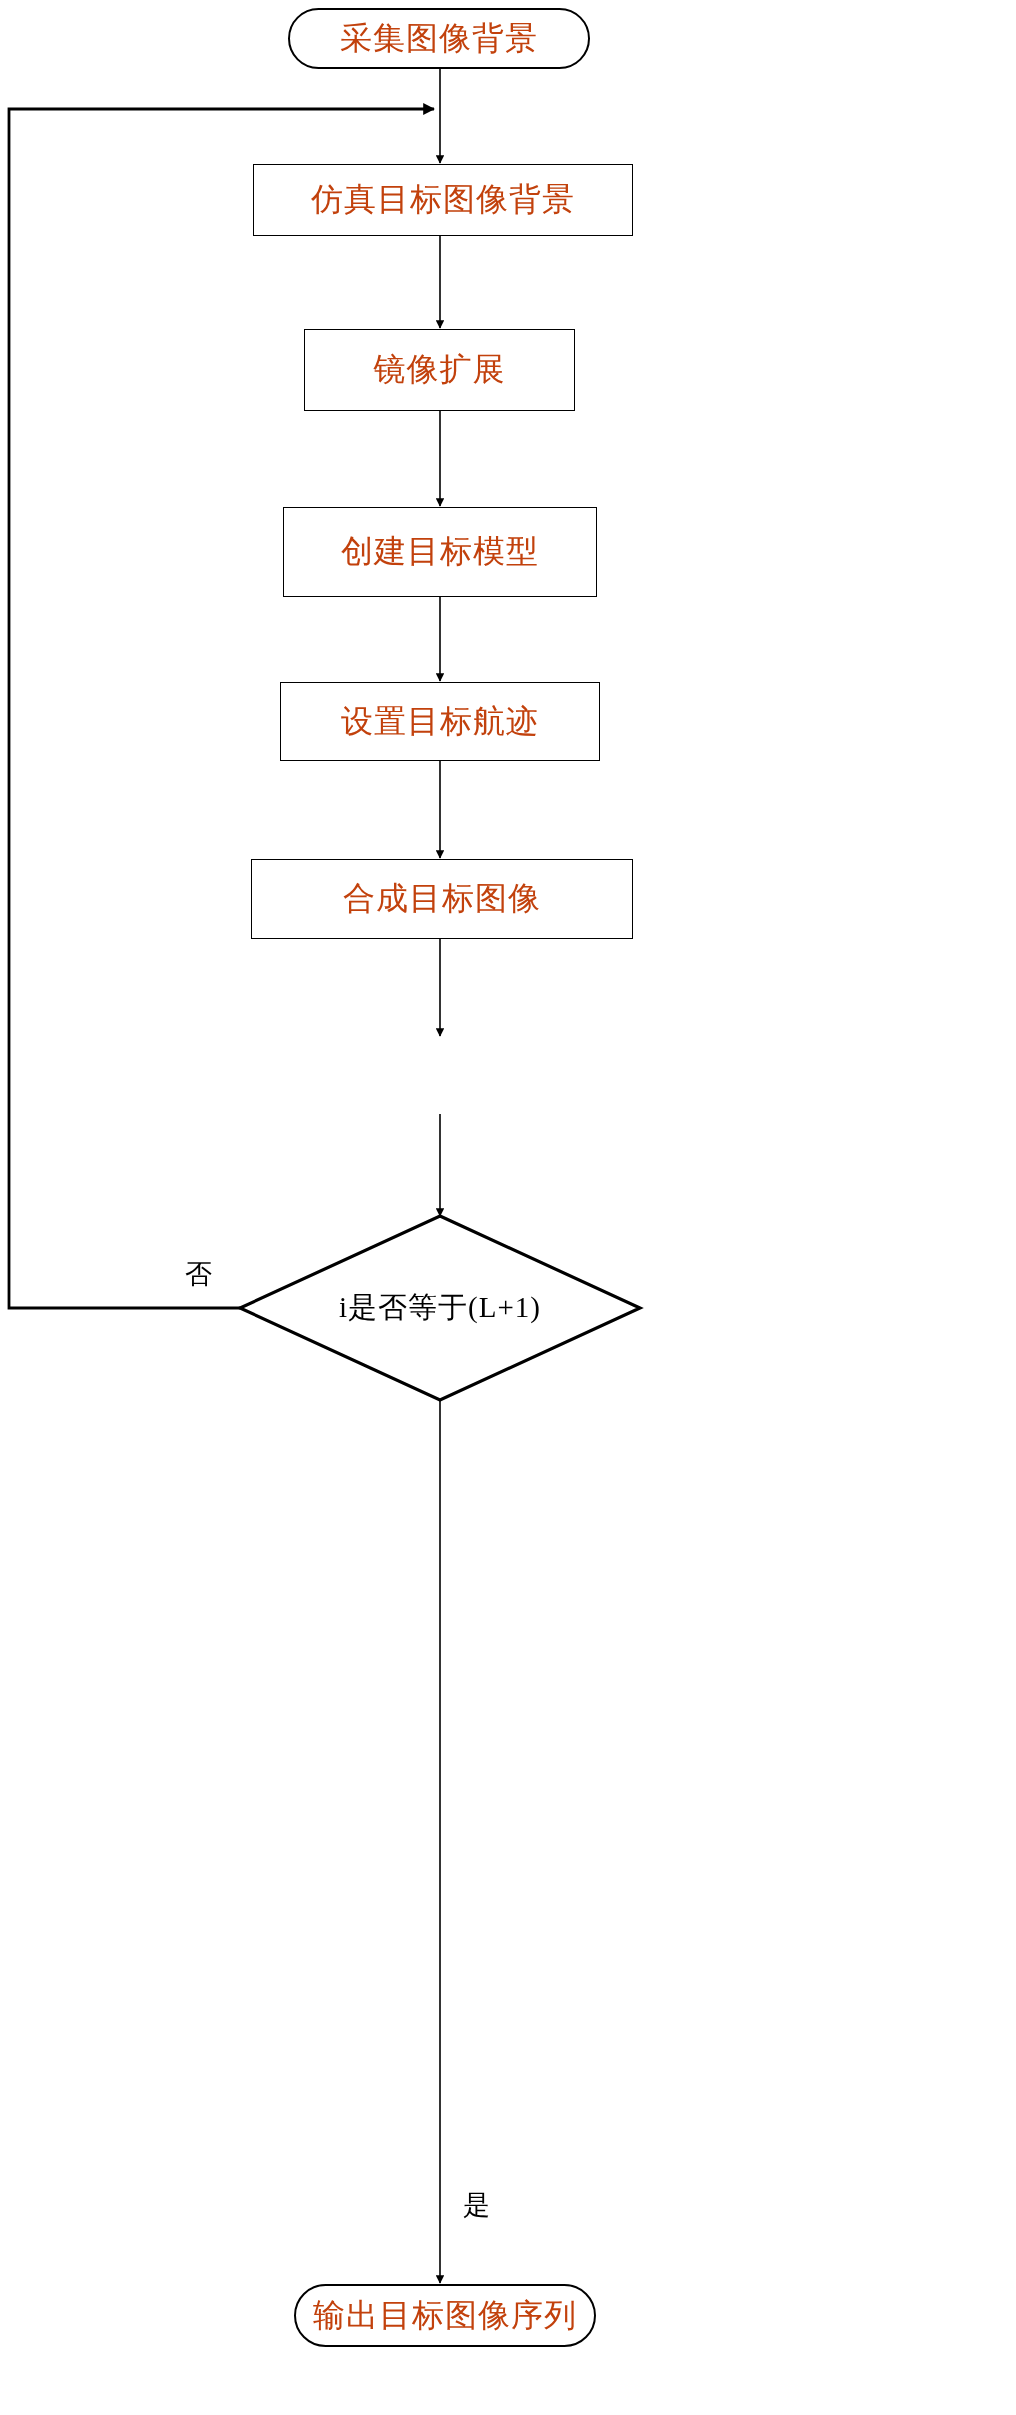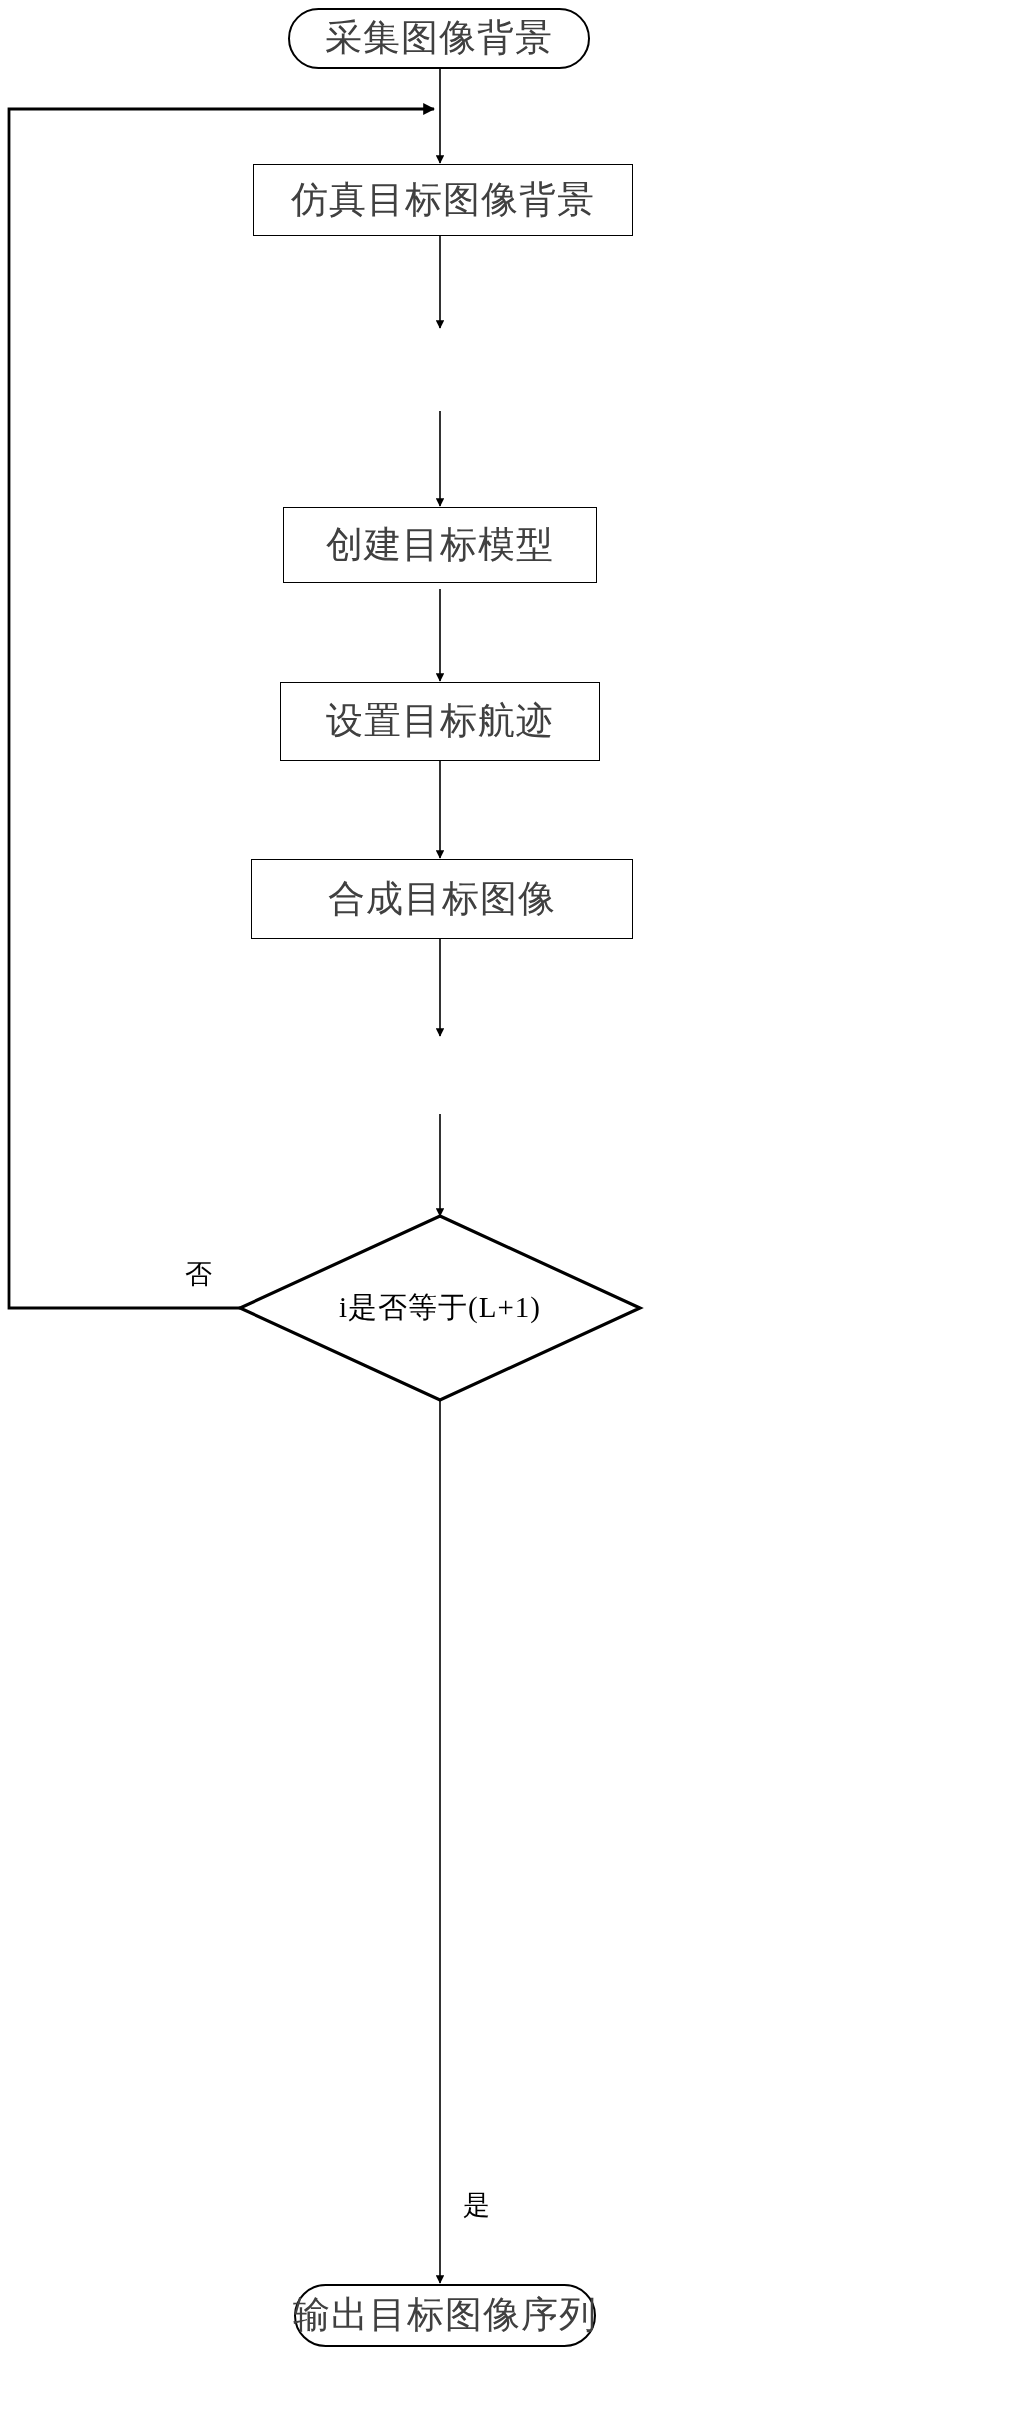--- a/index.html
+++ b/index.html
@@ -37,25 +37,25 @@
     background: #ffffff;
   }
   .node-terminator {
     border: 2.5px solid #000000;
     border-radius: 999px;
   }
   .node-process {
     border: 1.6px solid #000000;
   }
   .node-label {
-    font-size: 37px;
+    font-size: 32px;
     line-height: 1.1;
     letter-spacing: 1px;
     white-space: nowrap;
-    color: #404040;
+    color: #c2410c;
   }
   .node-decision {
     position: absolute;
     display: flex;
     align-items: center;
     justify-content: center;
   }
   .decision-label {
     position: relative;
     z-index: 2;
@@ -108,22 +108,25 @@
   </svg>
 
   <div class="node node-terminator" style="left:288px; top:8px; width:302px; height:61px;">
     <span class="node-label">采集图像背景</span>
   </div>
 
   <div class="node node-process" style="left:253px; top:164px; width:380px; height:72px;">
     <span class="node-label">仿真目标图像背景</span>
   </div>
 
+  <div class="node node-process" style="left:304px; top:329px; width:271px; height:82px;">
+    <span class="node-label">镜像扩展</span>
+  </div>
 
-  <div class="node node-process" style="left:283px; top:507px; width:314px; height:76px;">
+  <div class="node node-process" style="left:283px; top:507px; width:314px; height:90px;">
     <span class="node-label">创建目标模型</span>
   </div>
 
   <div class="node node-process" style="left:280px; top:682px; width:320px; height:79px;">
     <span class="node-label">设置目标航迹</span>
   </div>
 
   <div class="node node-process" style="left:251px; top:859px; width:382px; height:80px;justify-content:center;">
     <span class="node-label">合成目标图像</span>
   </div>

